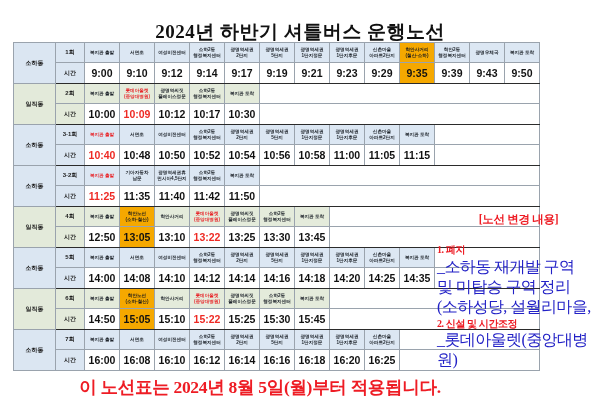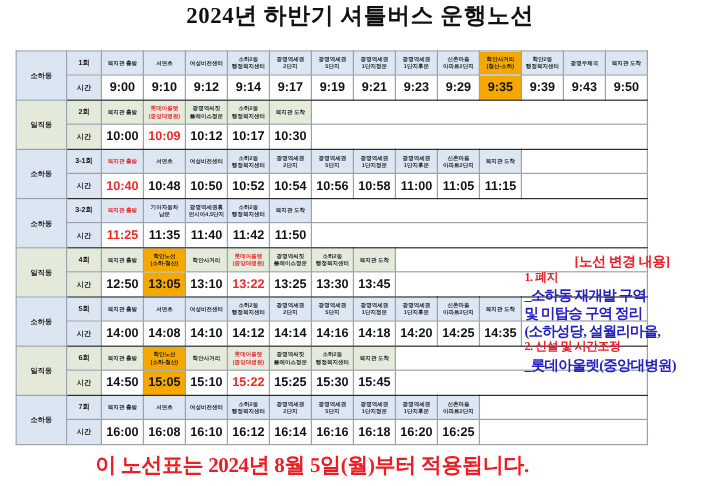--- a/index.html
+++ b/index.html
@@ -10,21 +10,21 @@
     font-family:"Liberation Sans", sans-serif;
     overflow:hidden;
     position:relative;
   }
   #page-title {
     text-align:center;
     font-size:19px;
     font-weight:bold;
     color:#111111;
     letter-spacing:0.5px;
-    margin:0 0 7px 0;
+    margin:19px 0 7px 0;
     font-family:"Liberation Serif", serif;
   }
   #table-wrap {
     position:absolute;
     left:13px; top:42px;
     width:421px;
   }
   table.sched {
     border-collapse:collapse;
     table-layout:fixed;
@@ -90,28 +90,28 @@
   
   #notes {
     position:absolute;
     left:437px; top:212px;
     width:163px;
     font-family:"Liberation Serif", serif;
     line-height:1.26;
   }
   #notes .note-title {
     color:#ee1c24; font-weight:bold; font-size:11.5px;
-    text-align:center; margin-bottom:0; letter-spacing:-0.3px;
+    text-align:center; margin-bottom:18px; letter-spacing:-0.3px;
   }
   #notes .note-red {
     color:#ee1c24; font-weight:bold; font-size:10px;
     letter-spacing:-0.4px;
   }
   #notes .note-blue {
-    color:#2221c6; font-weight:bold; font-size:12px;
+    color:#2221c6; font-weight:normal; font-size:16px;
     letter-spacing:-0.6px;
   }
   #footer-note {
     position:absolute;
     left:0; top:375px; width:520px;
     text-align:center;
     color:#ee1c24;
     font-weight:bold;
     font-size:17.5px;
     font-family:"Liberation Serif", serif;

